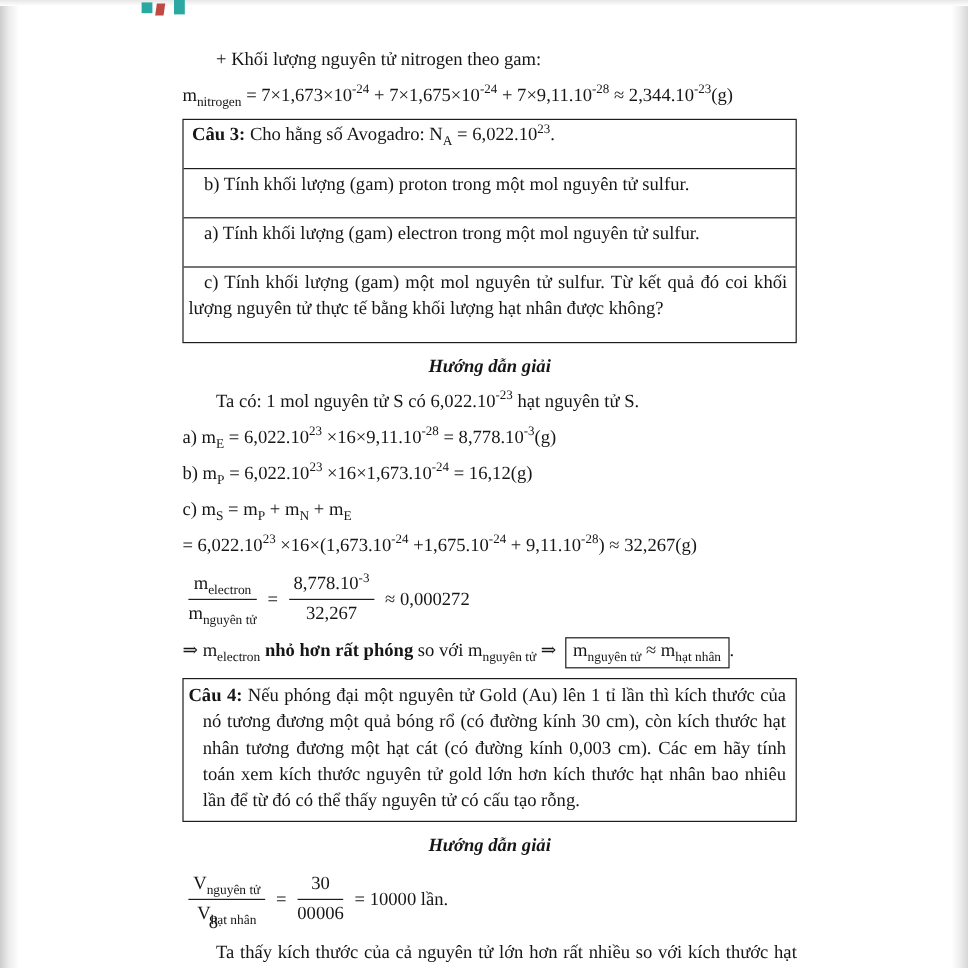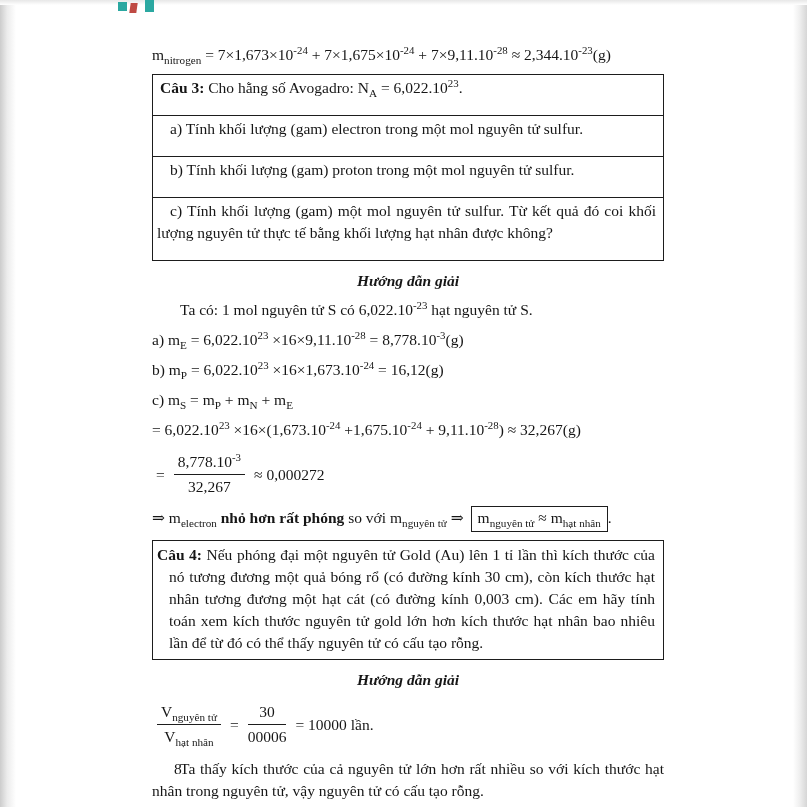--- a/index.html
+++ b/index.html
@@ -64,38 +64,43 @@
 <div class="edge-left"></div>
 <div class="edge-right"></div>
 <div class="edge-top"></div>
 
 <span class="art a1" style="background: rgb(43, 168, 161);"></span>
 <span class="art a2" style="background: rgb(191, 74, 67);"></span>
 <span class="art a3" style="background: rgb(43, 168, 161);"></span>
 
 <main class="content">
 
+  <p class="indent">+ Khối lượng nguyên tử nitrogen theo gam:</p>
   <p class="mline indent-lg">m<sub>nitrogen</sub> = 7×1,673×10<sup>-24</sup> + 7×1,675×10<sup>-24</sup> + 7×9,11.10<sup>-28</sup> ≈ 2,344.10<sup>-23</sup>(g)</p>
 
   <section class="qbox">
     <div class="row r-cau"><b>Câu 3:</b> Cho hằng số Avogadro: N<sub>A</sub> = 6,022.10<sup>23</sup>.</div>
+    <div class="row r-ind">b) Tính khối lượng (gam) proton trong một mol nguyên tử sulfur.</div>
     <div class="row r-ind">a) Tính khối lượng (gam) electron trong một mol nguyên tử sulfur.</div>
-    <div class="row r-ind">b) Tính khối lượng (gam) proton trong một mol nguyên tử sulfur.</div>
     <div class="row r-c">c) Tính khối lượng (gam) một mol nguyên tử sulfur. Từ kết quả đó coi khối lượng nguyên tử thực tế bằng khối lượng hạt nhân được không?</div>
   </section>
 
   <h3 class="solution-heading">Hướng dẫn giải</h3>
 
   <p class="indent">Ta có: 1 mol nguyên tử S có 6,022.10<sup>-23</sup> hạt nguyên tử S.</p>
   <p class="mline">a) m<sub>E</sub> = 6,022.10<sup>23</sup> ×16×9,11.10<sup>-28</sup> = 8,778.10<sup>-3</sup>(g)</p>
   <p class="mline">b) m<sub>P</sub> = 6,022.10<sup>23</sup> ×16×1,673.10<sup>-24</sup> = 16,12(g)</p>
   <p class="mline">c) m<sub>S</sub> = m<sub>P</sub> + m<sub>N</sub> + m<sub>E</sub></p>
   <p class="mline indent-xl">= 6,022.10<sup>23</sup> ×16×(1,673.10<sup>-24</sup> +1,675.10<sup>-24</sup> + 9,11.10<sup>-28</sup>) ≈ 32,267(g)</p>
 
   <div class="eqline indent-md">
+    <span class="frac">
+      <span class="num">m<sub>electron</sub></span>
+      <span class="den">m<sub>nguyên tử</sub></span>
+    </span>
     <span class="op">=</span>
     <span class="frac">
       <span class="num">8,778.10<sup>-3</sup></span>
       <span class="den">32,267</span>
     </span>
     <span class="op">≈ 0,000272</span>
   </div>
 
   <p class="mline">
     <span>⇒ m<sub>electron</sub> <b>nhỏ hơn rất phóng</b> so với m<sub>nguyên tử</sub> ⇒ </span><span class="boxed">m<sub>nguyên tử</sub> ≈ m<sub>hạt nhân</sub></span><span>.</span>

